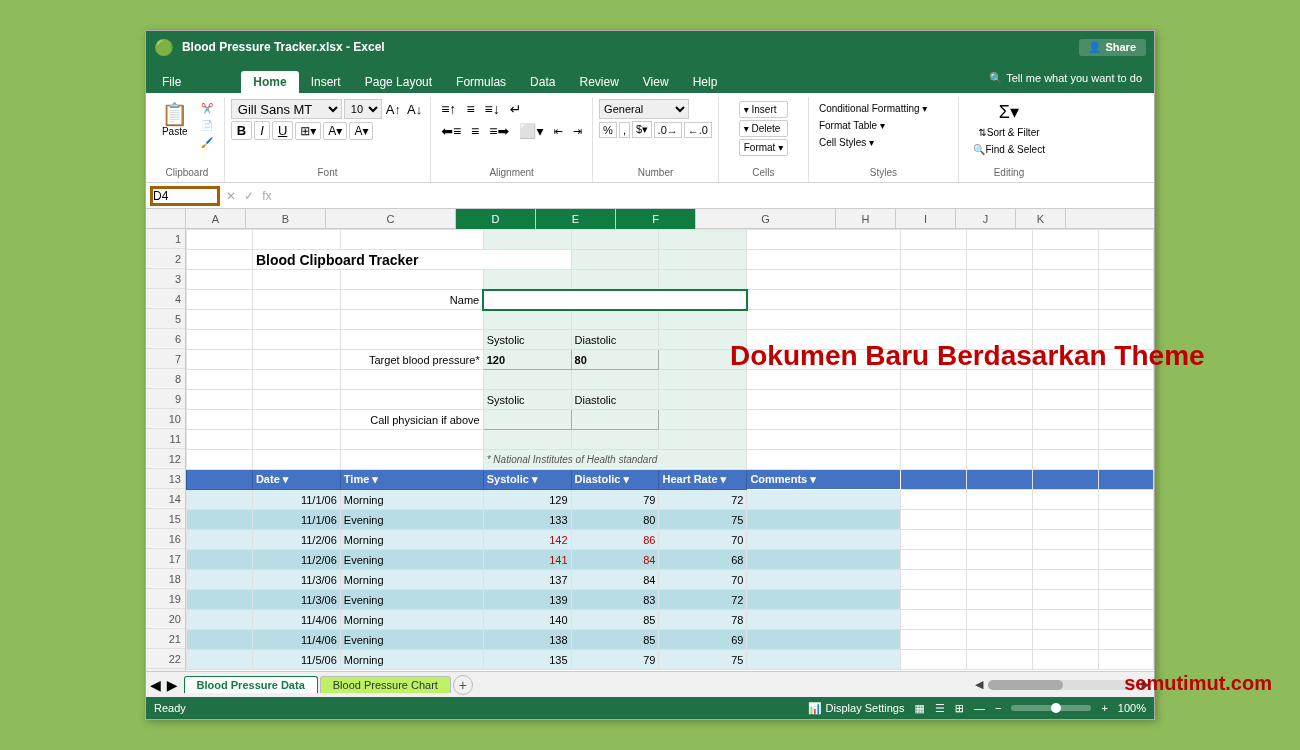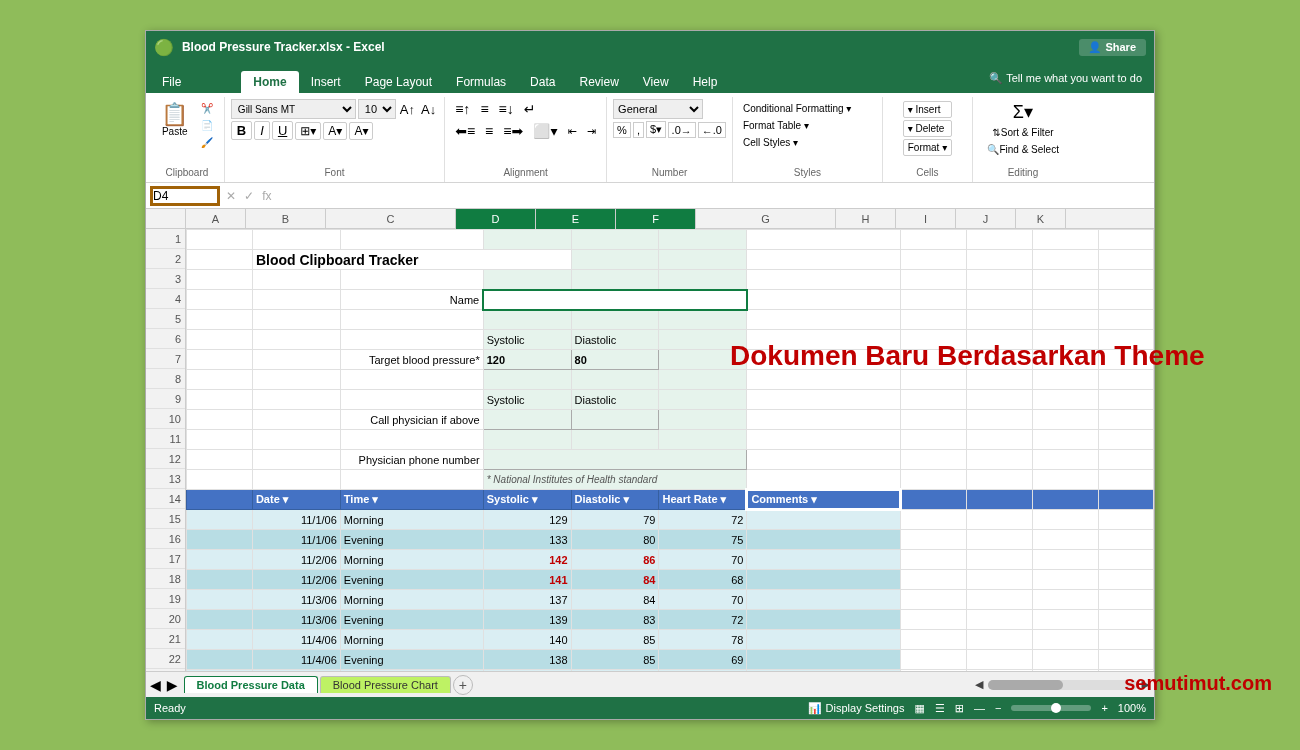--- a/index.html
+++ b/index.html
@@ -112,22 +112,22 @@
       display: flex;
       align-items: center;
       font-size: 10px;
       cursor: pointer;
       padding: 2px 4px;
       border-radius: 2px;
       white-space: nowrap;
     }
 
     .font-select {
-      width: 125px;
-      font-size: 10px;
+      width: 111px;
+      font-size: 13px;
       border: 1px solid #ccc;
       padding: 1px 2px;
       height: 20px;
     }
     .font-size-select {
       width: 38px;
       font-size: 11px;
       border: 1px solid #ccc;
       padding: 1px 2px;
       height: 20px;
@@ -241,21 +241,21 @@
     }
 
     
     .tbl-header {
       background: #4472c4;
       color: #fff;
       font-weight: 600;
     }
     .tbl-row-odd { background: #daeef3; }
     .tbl-row-even { background: #b8dde4; }
-    .red-bold { color: #c00000; font-weight: bold; margin-top: 21px; }
+    .red-bold { color: #c00000; font-weight: normal; margin-top: 21px; }
 
     
     .sheet-tabs {
       background: #f0f0f0;
       border-top: 1px solid #ccc;
       display: flex;
       align-items: center;
       height: 26px;
       padding: 0 4px;
       gap: 2px;
@@ -436,36 +436,36 @@
           <span style="font-size:11px; cursor:pointer; padding:1px 3px; border:1px solid #ccc;">%</span>
           <span style="font-size:11px; cursor:pointer; padding:1px 3px; border:1px solid #ccc;">,</span>
           <span style="font-size:11px; cursor:pointer; padding:1px 3px; border:1px solid #ccc;">$▾</span>
           <span style="font-size:11px; cursor:pointer; padding:1px 3px; border:1px solid #ccc;">.0→</span>
           <span style="font-size:11px; cursor:pointer; padding:1px 3px; border:1px solid #ccc;">←.0</span>
         </div>
       </div>
       <div class="ribbon-group-label">Number</div>
     </div>
 
+    <div class="ribbon-group" style="min-width:90px;">
+      <div style="flex:1; display:flex; flex-direction:column; gap:2px; padding-top:2px;">
+        <div class="ribbon-btn-small" style="border:1px solid #ccc; font-size:10px;">▾ Insert</div>
+        <div class="ribbon-btn-small" style="border:1px solid #ccc; font-size:10px;">▾ Delete</div>
+        <div class="ribbon-btn-small" style="border:1px solid #ccc; font-size:10px;">Format ▾</div>
+      </div>
+      <div class="ribbon-group-label">Cells</div>
+    </div>
+
     <div class="ribbon-group" style="min-width:150px;">
       <div style="flex:1; display:flex; flex-direction:column; gap:2px; width:100%; padding-top:2px;">
         <div class="ribbon-btn-small" style="font-size:10px; border:none;">Conditional Formatting ▾</div>
         <div class="ribbon-btn-small" style="font-size:10px; border:none;">Format Table ▾</div>
         <div class="ribbon-btn-small" style="font-size:10px; border:none;">Cell Styles ▾</div>
       </div>
       <div class="ribbon-group-label">Styles</div>
-    </div>
-
-    <div class="ribbon-group" style="min-width:90px;">
-      <div style="flex:1; display:flex; flex-direction:column; gap:2px; padding-top:2px;">
-        <div class="ribbon-btn-small" style="border:1px solid #ccc; font-size:10px;">▾ Insert</div>
-        <div class="ribbon-btn-small" style="border:1px solid #ccc; font-size:10px;">▾ Delete</div>
-        <div class="ribbon-btn-small" style="border:1px solid #ccc; font-size:10px;">Format ▾</div>
-      </div>
-      <div class="ribbon-group-label">Cells</div>
     </div>
 
     <div class="ribbon-group" style="min-width:100px; border-right:none;">
       <div style="flex:1; display:flex; flex-direction:column; gap:2px; padding-top:2px; align-items:center;">
         <div style="font-size:18px; cursor:pointer;">Σ▾</div>
         <div class="ribbon-btn-small" style="font-size:10px;">⇅ <span>Sort &amp; Filter</span></div>
         <div class="ribbon-btn-small" style="font-size:10px;">🔍 <span>Find &amp; Select</span></div>
       </div>
       <div class="ribbon-group-label">Editing</div>
     </div>
@@ -670,52 +670,41 @@
           <td class="grid-cell w-d selected-col"></td>
           <td class="grid-cell w-e selected-col"></td>
           <td class="grid-cell w-f selected-col"></td>
           <td class="grid-cell w-g"></td>
           <td class="grid-cell w-h"></td>
           <td class="grid-cell w-i"></td>
           <td class="grid-cell w-j"></td>
           <td class="grid-cell w-k"></td>
         </tr>
 
-        <tr>
-          <td class="grid-cell w-a"></td>
-          <td class="grid-cell w-b"></td>
-          <td class="grid-cell w-c align-right">Physician phone number</td>
-          <td class="grid-cell w-d selected-col" style="border:1px solid #aaa;" colspan="3"></td>
-          <td class="grid-cell w-g"></td>
-          <td class="grid-cell w-h"></td>
-          <td class="grid-cell w-i"></td>
-          <td class="grid-cell w-j"></td>
-          <td class="grid-cell w-k"></td>
-        </tr>
 
         <tr>
           <td class="grid-cell w-a"></td>
           <td class="grid-cell w-b"></td>
           <td class="grid-cell w-c"></td>
           <td class="grid-cell w-d selected-col align-center" colspan="3" style="font-size:10px; color:#555; font-style:italic;">* National Institutes of Health standard</td>
           <td class="grid-cell w-g"></td>
           <td class="grid-cell w-h"></td>
           <td class="grid-cell w-i"></td>
           <td class="grid-cell w-j"></td>
           <td class="grid-cell w-k"></td>
         </tr>
 
         <tr class="tbl-header">
           <td class="grid-cell w-a" style="background:#4472c4; color:#fff; border:1px solid #365fa0;"></td>
           <td class="grid-cell w-b" style="background:#4472c4; color:#fff; border:1px solid #365fa0; font-weight:bold;">Date ▾</td>
           <td class="grid-cell w-c" style="background:#4472c4; color:#fff; border:1px solid #365fa0; font-weight:bold;">Time ▾</td>
           <td class="grid-cell w-d" style="background:#4472c4; color:#fff; border:1px solid #365fa0; font-weight:bold;">Systolic ▾</td>
           <td class="grid-cell w-e" style="background:#4472c4; color:#fff; border:1px solid #365fa0; font-weight:bold;margin-top:17px;">Diastolic ▾</td>
           <td class="grid-cell w-f" style="background:#4472c4; color:#fff; border:1px solid #365fa0; font-weight:bold;">Heart Rate ▾</td>
-          <td class="grid-cell w-g" style="background:#4472c4; color:#fff; border:3px solid #ffffff; font-weight:bold;">Comments ▾</td>
+          <td class="grid-cell w-g" style="background:#4472c4; color:#fff; border:1px solid #ffffff; font-weight:bold;">Comments ▾</td>
           <td class="grid-cell w-h" style="border:1px solid #e0e0e0;"></td>
           <td class="grid-cell w-i"></td>
           <td class="grid-cell w-j"></td>
           <td class="grid-cell w-k"></td>
         </tr>
 
         <tr>
           <td class="grid-cell w-a tbl-row-odd"></td>
           <td class="grid-cell w-b tbl-row-odd align-right">11/1/06</td>
           <td class="grid-cell w-c tbl-row-odd">Morning</td>

